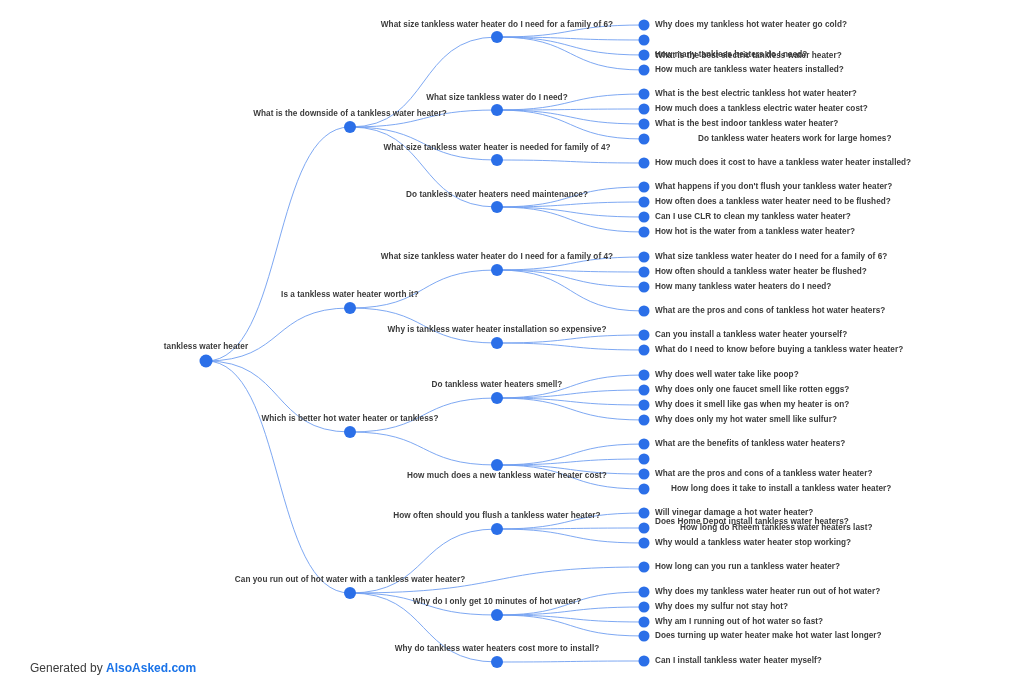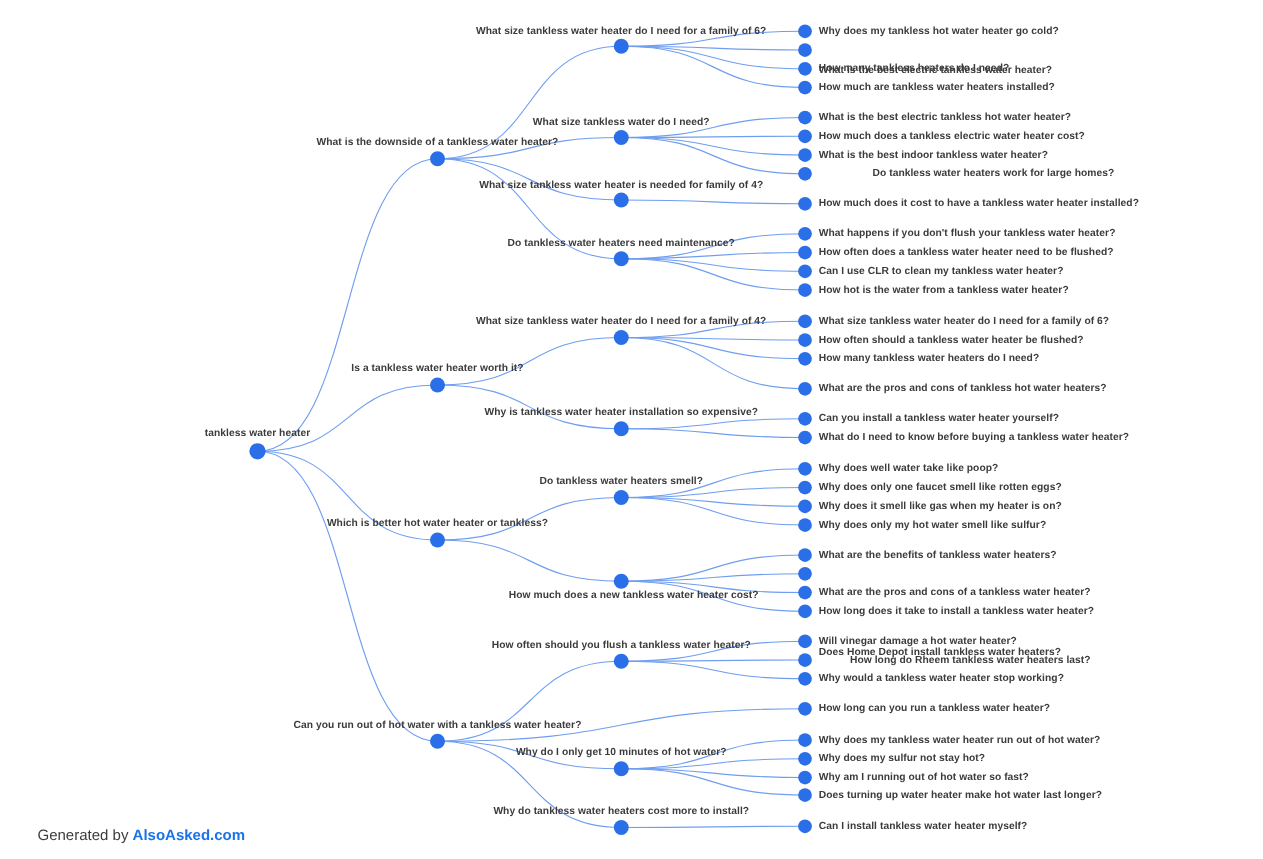--- a/index.html
+++ b/index.html
@@ -208,21 +208,21 @@
       <div class="node-label right" style="left: 655px; top: 405px; color: rgb(59, 59, 59);">Why does it smell like gas when my heater is on?</div>
       <div class="node-dot leaf" style="left: 644px; top: 420px; background: rgb(43, 111, 232);"></div>
       <div class="node-label right" style="left: 655px; top: 420px; color: rgb(59, 59, 59);">Why does only my hot water smell like sulfur?</div>
       <div class="node-dot leaf" style="left: 644px; top: 444px; background: rgb(43, 111, 232);"></div>
       <div class="node-label right" style="left: 655px; top: 444px; color: rgb(59, 59, 59);">What are the benefits of tankless water heaters?</div>
       <div class="node-dot leaf" style="left: 644px; top: 459px; background: rgb(43, 111, 232);"></div>
       <div class="node-label right" style="left: 655px; top: 482px; color: rgb(59, 59, 59); margin-top: 40px;">Does Home Depot install tankless water heaters?</div>
       <div class="node-dot leaf" style="left: 644px; top: 474px; background: rgb(43, 111, 232);"></div>
       <div class="node-label right" style="left: 655px; top: 474px; color: rgb(59, 59, 59);">What are the pros and cons of a tankless water heater?</div>
       <div class="node-dot leaf" style="left: 644px; top: 489px; background: rgb(43, 111, 232);"></div>
-      <div class="node-label right" style="left: 655px; top: 489px; color: rgb(59, 59, 59); text-align: center;">How long does it take to install a tankless water heater?</div>
+      <div class="node-label right" style="left: 671px; top: 489px; color: rgb(59, 59, 59); text-align: center;">How long does it take to install a tankless water heater?</div>
       <div class="node-dot leaf" style="left: 644px; top: 513px; background: rgb(43, 111, 232);"></div>
       <div class="node-label right" style="left: 655px; top: 513px; color: rgb(59, 59, 59);">Will vinegar damage a hot water heater?</div>
       <div class="node-dot leaf" style="left: 644px; top: 528px; background: rgb(43, 111, 232);"></div>
       <div class="node-label right" style="left: 655px; top: 528px; color: rgb(59, 59, 59); margin-left: 25px;">How long do Rheem tankless water heaters last?</div>
       <div class="node-dot leaf" style="left: 644px; top: 543px; background: rgb(43, 111, 232);"></div>
       <div class="node-label right" style="left: 655px; top: 543px; color: rgb(59, 59, 59);">Why would a tankless water heater stop working?</div>
       <div class="node-dot leaf" style="left: 644px; top: 567px; background: rgb(43, 111, 232);"></div>
       <div class="node-label right" style="left: 655px; top: 567px; color: rgb(59, 59, 59);">How long can you run a tankless water heater?</div>
       <div class="node-dot leaf" style="left: 644px; top: 592px; background: rgb(43, 111, 232);"></div>
       <div class="node-label right" style="left: 655px; top: 592px; color: rgb(59, 59, 59);">Why does my tankless water heater run out of hot water?</div>

